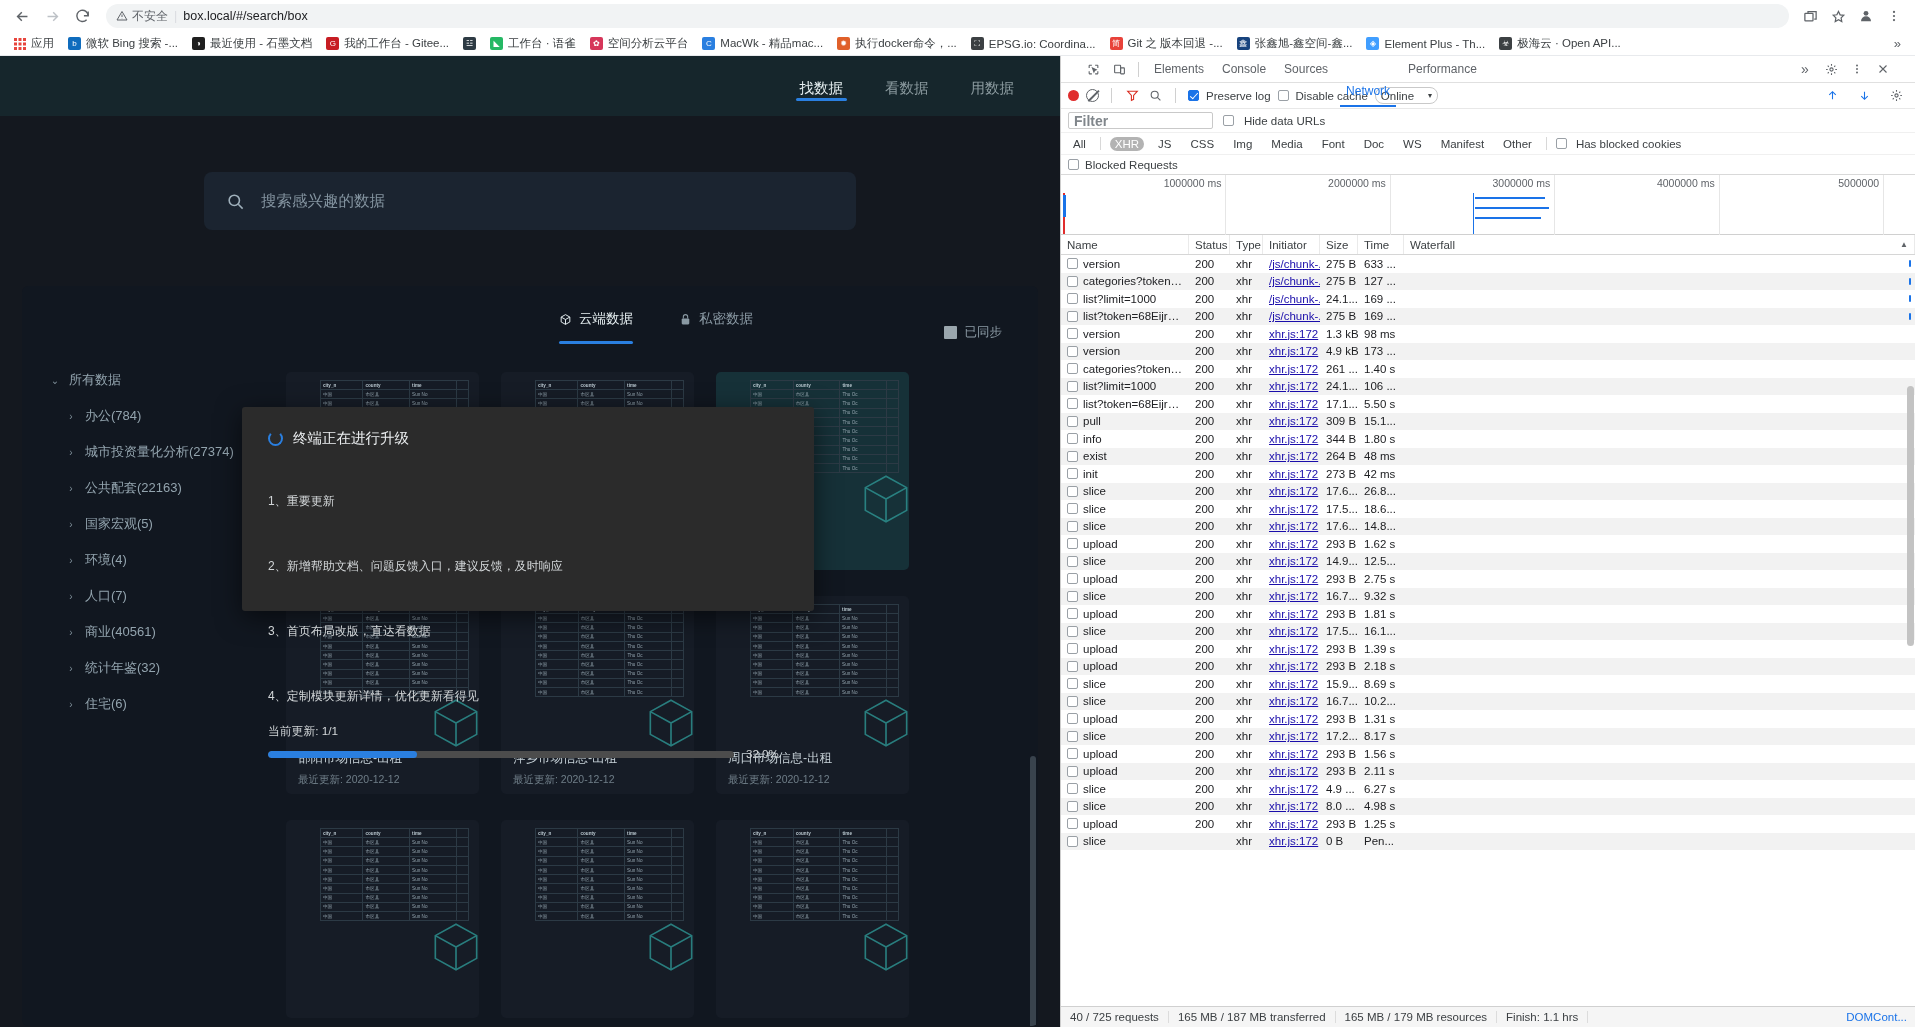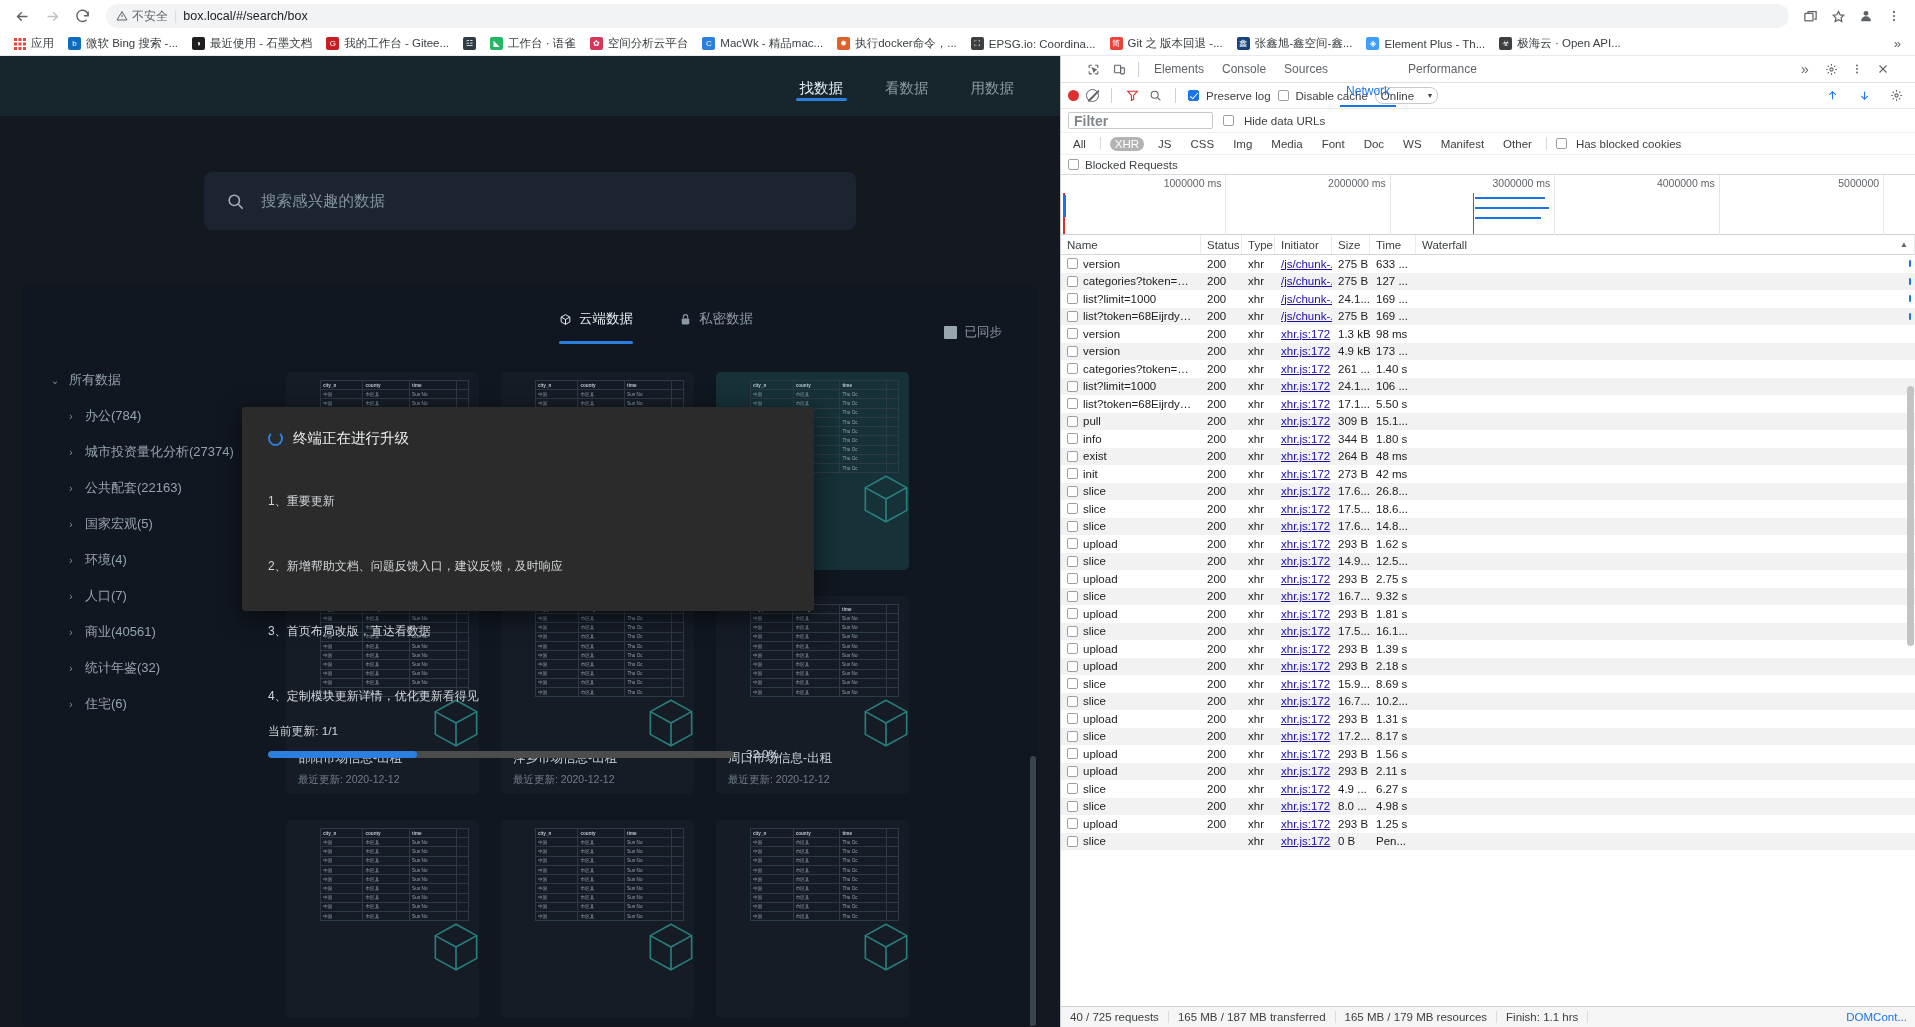--- a/index.html
+++ b/index.html
@@ -208,21 +208,21 @@
 
   .grid-head { height:20px; display:flex; align-items:center; border-bottom:1px solid #d6d6d6;
                font-size:11.5px; color:#3c4043; background:#fff; flex:none;}
   .grid-head > div { padding:0 6px; border-right:1px solid #eaeaea; height:100%;
                      display:flex; align-items:center; overflow:hidden; }
   .rows { flex:1; overflow:hidden; position:relative; }
   .row { height:17.5px; display:flex; align-items:center; font-size:11.5px; color:#202124; }
   .row:nth-child(even) { background:#f2f2f2; }
   .row > div { padding:0 6px; height:100%; display:flex; align-items:center; overflow:hidden;
                white-space:nowrap; }
-  .c-name { width:140px; gap:5px; display:flex; align-items:center; }
+  .c-name { width:128px; gap:5px; display:flex; align-items:center; }
   .c-name .nm { overflow:hidden; text-overflow:ellipsis; }
   .c-status { width:41px; }
   .c-type { width:33px; }
   .c-init { width:57px; }
   .c-init a { color:#1a0dab; text-decoration:underline; }
   .c-size { width:38px; }
   .c-time { width:46px; }
   .c-wf { flex:1; position:relative;gap:16px; }
   .wf-bar { position:absolute; top:5px; height:7px; background:#96b7d6; border-radius:1px;}
 

